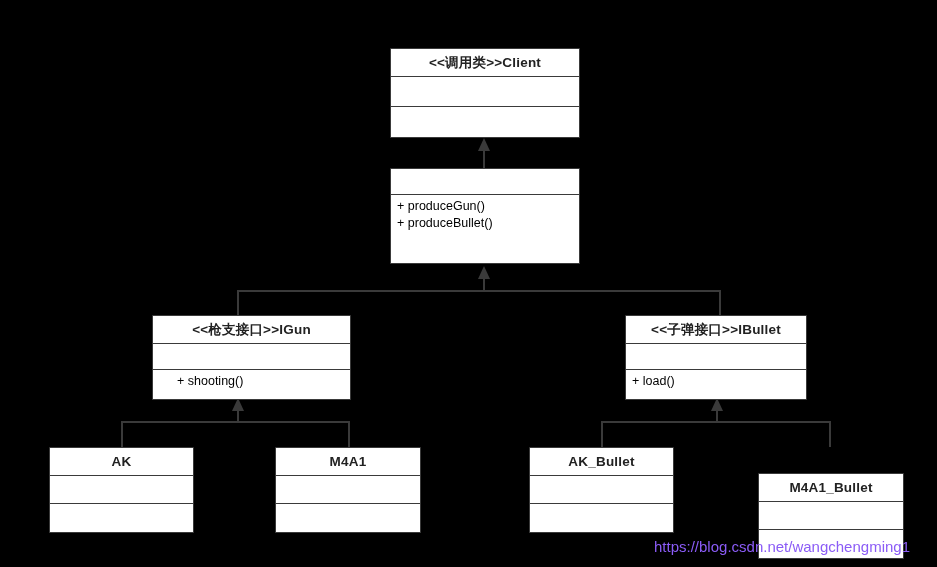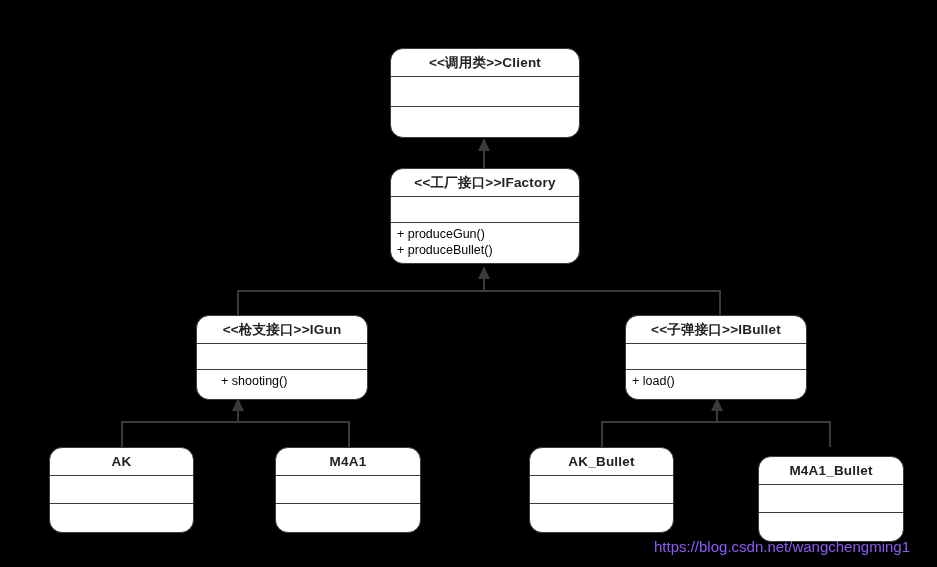--- a/index.html
+++ b/index.html
@@ -15,21 +15,21 @@
     overflow: hidden;
     font-family: "Liberation Sans", "DejaVu Sans", sans-serif;
   }
 
   
   .uml-box {
     position: absolute;
     background: #ffffff;
     border: 1px solid #3a3a3a;
     box-sizing: border-box;
-    border-radius: 13px;
+    border-radius: 1px;
   }
   .uml-title {
     box-sizing: border-box;
     width: 100%;
     text-align: center;
     font-weight: bold;
     font-size: 13.5px;
     color: #222222;
     line-height: 1;
     padding: 7px 4px 6px 4px;
@@ -110,27 +110,26 @@
   <div class="edge-v" style="left:601px; top:421px; height:26px;"></div>
   <div class="edge-v" style="left:829px; top:421px; height:26px;"></div>
 
   <div class="uml-box" style="left:390px; top:48px; width:190px; height:90px;">
     <div class="uml-title">&lt;&lt;调用类&gt;&gt;Client</div>
     <div class="uml-attrs" style="height:30px;"></div>
     <div class="uml-ops" style="height:30px;"></div>
   </div>
 
   <div class="uml-box" style="left:390px; top:168px; width:190px; height:96px;">
-    <div class="uml-title">&lt;&lt;工厂接口&gt;&gt;IFactory</div>
     <div class="uml-attrs" style="height:26px;"></div>
     <div class="uml-ops" style="height:42px;">+ produceGun()
 + produceBullet()</div>
   </div>
 
-  <div class="uml-box" style="left:152px; top:315px; width:172px; height:85px;margin-left:44px;">
+  <div class="uml-box" style="left:152px; top:315px; width:199px; height:85px;">
     <div class="uml-title">&lt;&lt;枪支接口&gt;&gt;IGun</div>
     <div class="uml-attrs" style="height:26px;"></div>
     <div class="uml-ops" style="height:26px;padding-left:24px;">+ shooting()</div>
   </div>
 
   <div class="uml-box" style="left:49px; top:447px; width:145px; height:86px;">
     <div class="uml-title">AK</div>
     <div class="uml-attrs" style="height:28px;"></div>
     <div class="uml-ops" style="height:28px;"></div>
   </div>
@@ -146,21 +145,21 @@
     <div class="uml-attrs" style="height:28px;"></div>
     <div class="uml-ops" style="height:28px;"></div>
   </div>
 
   <div class="uml-box" style="left:529px; top:447px; width:145px; height:86px;">
     <div class="uml-title">AK_Bullet</div>
     <div class="uml-attrs" style="height:28px;"></div>
     <div class="uml-ops" style="height:28px;"></div>
   </div>
 
-  <div class="uml-box" style="left:758px; top:456px; width:146px; height:86px;">
+  <div class="uml-box" style="left:758px; top:473px; width:146px; height:86px;">
     <div class="uml-title">M4A1_Bullet</div>
     <div class="uml-attrs" style="height:28px;"></div>
     <div class="uml-ops" style="height:28px;"></div>
   </div>
 
   <div class="watermark" style="left:654px; top:538px;">https://blog.csdn.net/wangchengming1</div>
 
 </div>
 
 </body></html>

